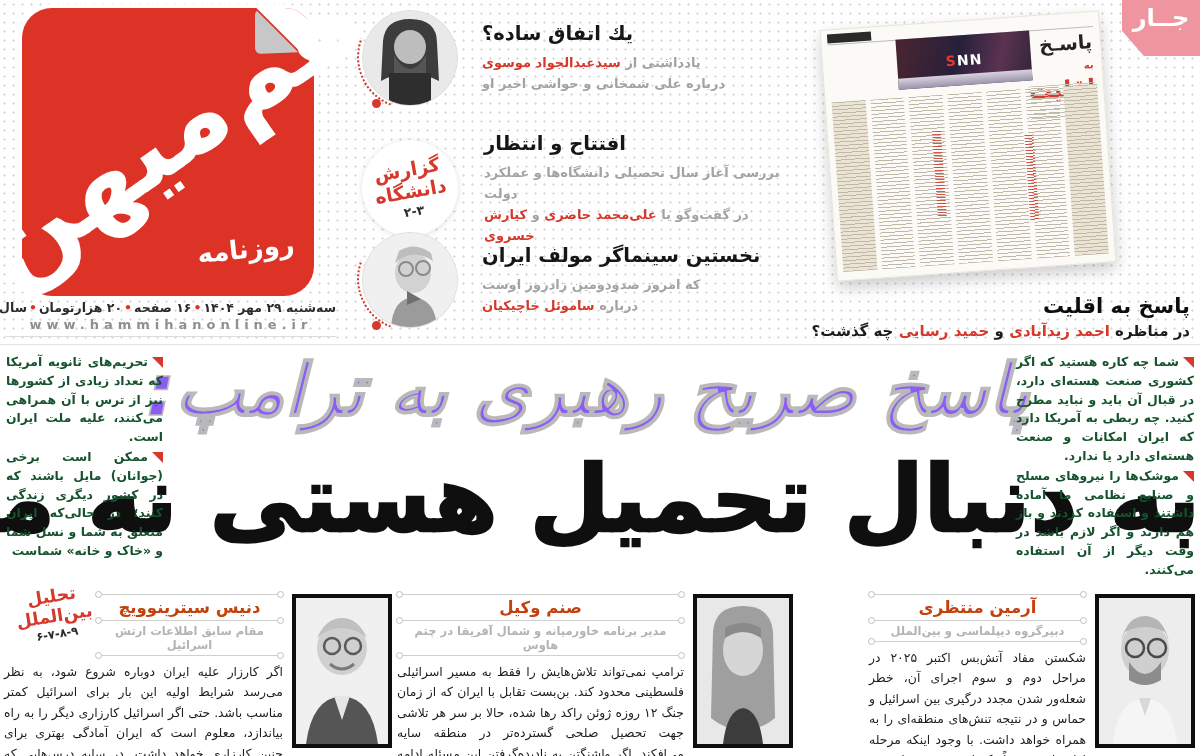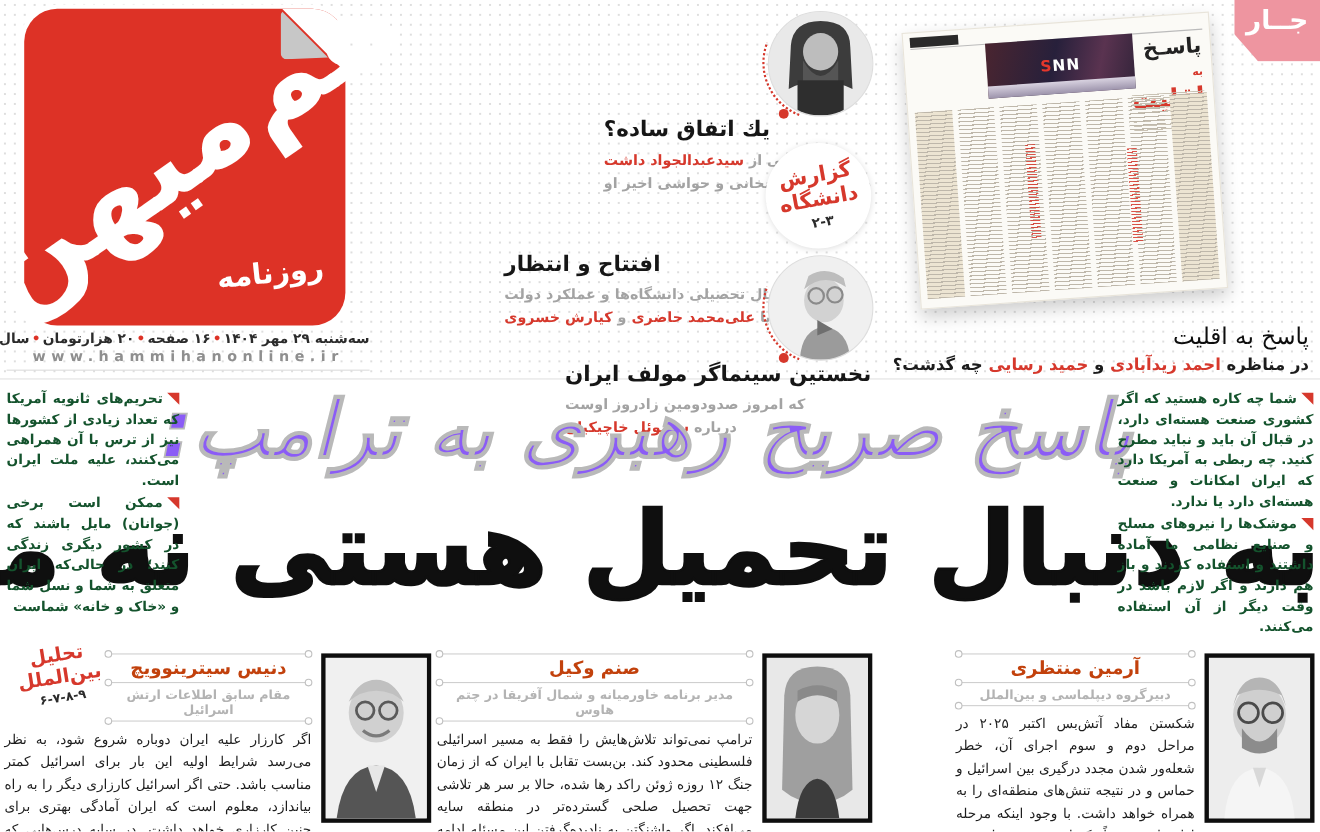--- a/index.html
+++ b/index.html
@@ -19,21 +19,21 @@
            justify-content:center;transform:rotate(-35deg);color:#fff;font-size:108px;font-weight:bold;}
   .logo-sub{position:absolute;right:20px;bottom:32px;color:#fff;font-size:26px;font-weight:bold;
             transform:rotate(-6deg);}
   .dateline{position:absolute;left:6px;top:300px;width:330px;text-align:center;direction:rtl;
             font-size:12.5px;font-weight:bold;color:#2b2b2b;white-space:nowrap;}
   .reddot{color:#dd3226;font-weight:bold;padding:0 2px;}
   .website{position:absolute;left:6px;top:317px;width:330px;text-align:center;color:#8f8f8f;
            font-size:13px;font-weight:bold;letter-spacing:5px;border-bottom:1px solid #dcdcdc;
            padding-bottom:4px;}
   
-  .teaser{position:absolute;left:362px;display:flex;align-items:flex-end;width:430px;flex-direction:column;}
+  .teaser{position:absolute;left:362px;display:flex;align-items:center;width:430px;}
   .tphoto-wrap{position:relative;width:94px;height:94px;flex:none;}
   .tphoto{width:94px;height:94px;border-radius:50%;overflow:hidden;border:1px solid #ddd;
           background:radial-gradient(circle at 50% 35%,#f3f3f3,#dcdcdc);}
   .arc{position:absolute;inset:-5px;border-radius:50%;border:2.5px dotted #d6382c;
        border-top-color:transparent;border-right-color:transparent;border-bottom-color:transparent;
        transform:rotate(-24deg);}
   .arc-dot{position:absolute;left:10px;bottom:-4px;width:9px;height:9px;border-radius:50%;background:#d6382c;}
   .ttext{margin-left:26px;direction:rtl;text-align:left;}
   .ttitle{font-size:19.5px;font-weight:bold;color:#161616;margin:2px 0 7px 0;}
   .tsub{font-size:13px;color:#a3a3a3;line-height:21px;font-weight:bold;}
@@ -61,21 +61,21 @@
                   background:linear-gradient(#d8d2e0,#9c93ab);}
   .tvlogo{color:#fff;font-weight:bold;font-size:14px;letter-spacing:1px;z-index:2;}
   .tvlogo b{color:#e3372c;}
   .tcols{position:absolute;left:6px;right:6px;top:72px;bottom:8px;display:flex;gap:5px;}
   .tcol{flex:1;background:repeating-linear-gradient(#beb7aa 0 1px,transparent 1px 3.6px);}
   .tcol.beige{background-color:#ece4d2;}
   .redcapt{position:absolute;width:9px;height:86px;
            background:repeating-linear-gradient(rgba(214,56,44,.85) 0 1px,transparent 1px 3px);}
   
   .thumbcap{position:absolute;right:10px;top:294px;width:380px;direction:rtl;text-align:right;}
-  .tc-title{font-size:21px;font-weight:normal;color:#0d0d0d;margin-bottom:4px;}
+  .tc-title{font-size:21px;font-weight:bold;color:#0d0d0d;margin-bottom:4px;}
   .tc-line{font-size:15px;font-weight:bold;color:#1c1c1c;}
   .tc-red{color:#d6382c;}
   
   .corner{position:absolute;top:0;right:0;width:78px;height:52px;background:#ee95a0;color:#fff;
           font-size:24px;font-weight:bold;display:flex;align-items:flex-start;justify-content:center;
           padding-top:4px;clip-path:polygon(0 0,100% 0,100% 100%,28% 100%,0 55%);}
   
   #lead{position:absolute;top:345px;left:0;width:1200px;height:237px;}
   .kicker{position:absolute;top:2px;left:150px;width:880px;text-align:center;direction:rtl;
           font-size:72px;font-weight:900;color:#8b5cf6;-webkit-text-stroke:1.6px #b9b9b9;
@@ -138,21 +138,21 @@
             <ellipse cx="47" cy="36" rx="16" ry="17" fill="#bdbdbd"></ellipse>
             <path d="M31 44 Q47 72 63 44 L63 64 Q47 74 31 64 Z" fill="#555"></path>
             <rect x="26" y="62" width="42" height="32" fill="#2e2e2e"></rect>
           </svg>
         </div>
       </div>
       <div class="ttext">
         <div class="ttitle">يك اتفاق ساده؟</div>
         <div class="tsub">
           <span>یادداشتی از</span>
-          <span class="tname">سیدعبدالجواد داشت</span>
+          <span class="tname">سیدعبدالجواد موسوی</span>
         </div>
         <div class="tsub">درباره علی شمخانی و حواشی اخیر او</div>
       </div>
     </div>
 
     <div class="teaser" style="top:130px;">
       <div class="badge">
         <div class="b1">گزارش</div>
         <div class="b1">دانشگاه</div>
         <div class="b2">۲-۳</div>

